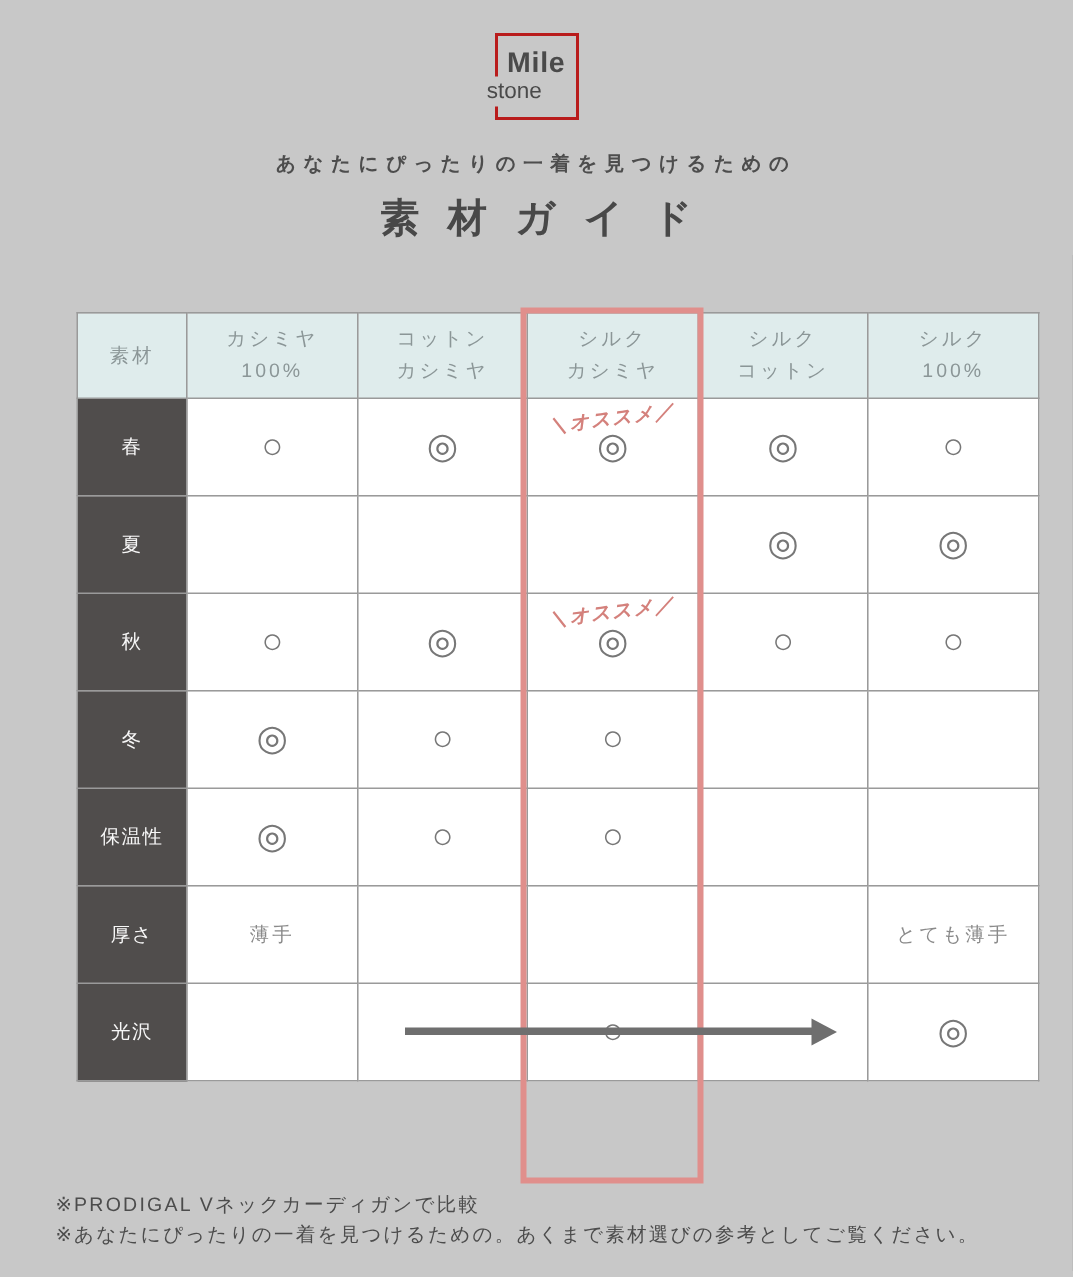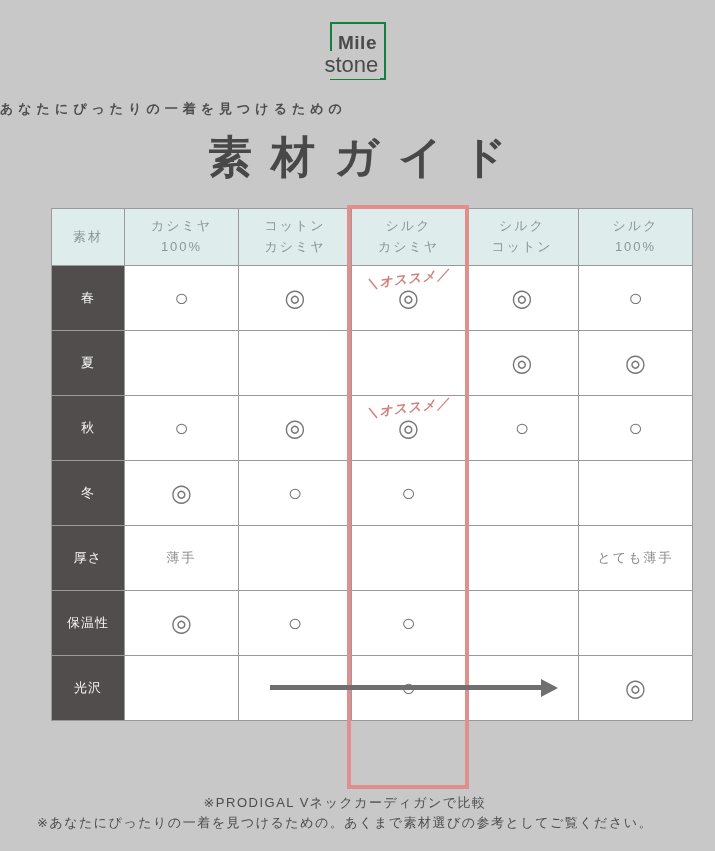--- a/index.html
+++ b/index.html
@@ -3,26 +3,26 @@
 <meta charset="utf-8">
 <style>
   * { box-sizing: border-box; margin: 0; padding: 0; }
   body { background: #9e9e9e; font-family: "Liberation Sans", "DejaVu Sans", sans-serif; }
   .page {
     position: relative; width: 715px; height: 851px;
     background: #c8c8c8; overflow: hidden; margin: 0 auto;
     color: #4a4a4a;
   }
   
-  .logo { position: relative; width: 56px; height: 58px; border: 2px solid #15803d; margin: 22px auto 0; }
+  .logo { position: relative; width: 56px; height: 58px; border: 2px solid #b91c1c; margin: 22px auto 0; }
   .logo-mile { font-weight: bold; font-size: 19px; line-height: 1; text-align: center; margin-top: 9px; letter-spacing: 0.5px; color: #4a4a4a; }
-  .logo-stone { position: absolute; left: -7px; top: 27px; font-size: 22px; line-height: 1.2; color: #4a4a4a; background: #c8c8c8; padding: 1px 2px 1px 0; }
+  .logo-stone { position: absolute; left: -7px; top: 27px; font-size: 15px; line-height: 1.2; color: #4a4a4a; background: #c8c8c8; padding: 1px 2px 1px 0; }
   
-  .tagline { margin-top: 20px; font-size: 13px; letter-spacing: 5px; color: #4d4d4d; font-weight: bold; }
-  .title { margin-top: 10px; text-align: center; font-size: 44px; font-weight: bold; letter-spacing: 19px; text-indent: 19px; color: #484848; }
+  .tagline { margin-top: 20px; text-align: center; font-size: 13px; letter-spacing: 5px; color: #4d4d4d; font-weight: bold; }
+  .title { margin-top: 10px; text-align: center; font-size: 26px; font-weight: bold; letter-spacing: 19px; text-indent: 19px; color: #484848; }
   
   .table-wrap { position: absolute; left: 37px; top: 208px; width: 641px; margin-left: 14px; }
   table { border-collapse: collapse; table-layout: fixed; width: 641px; }
   th, td { border: 1px solid #9a9a9a; text-align: center; vertical-align: middle; }
   thead th {
     height: 57px; background: #dfecec; color: #8b9697;
     font-weight: normal; font-size: 13px; letter-spacing: 2px;
     white-space: pre-line; line-height: 1.6;
   }
   tbody th {
@@ -49,21 +49,21 @@
   .arrow {
     position: absolute; left: 219px; top: 477px; width: 272px; height: 5px;
     background: #6f6f6f; pointer-events: none;
   }
   .arrow::after {
     content: ""; position: absolute; right: -16px; top: -6.5px;
     border-left: 17px solid #6f6f6f;
     border-top: 9px solid transparent; border-bottom: 9px solid transparent;
   }
   
-  .notes { position: absolute; left: 37px; top: 793px; font-size: 13px; color: #4c4c4c; letter-spacing: 1.5px; line-height: 1.55; text-align: center; }
+  .notes { position: absolute; left: 37px; top: 793px; font-size: 13px; color: #4c4c4c; letter-spacing: 1.5px; line-height: 1.55; }
 </style>
 </head>
 <body>
 
 <div class="page">
 
   <div class="logo">
     <div class="logo-mile">Mile</div>
     <div class="logo-stone">stone</div>
   </div>
@@ -123,34 +123,34 @@
         </tr>
         <tr>
           <th>冬</th>
           <td class="sym">◎</td>
           <td class="sym">○</td>
           <td class="sym">○</td>
           <td class="sym"></td>
           <td class="sym"></td>
         </tr>
         <tr>
+          <th>保温性</th>
+          <td class="sym">◎</td>
+          <td class="sym">○</td>
+          <td class="sym">○</td>
+          <td class="sym"></td>
+          <td class="sym"></td>
+        </tr>
+        <tr>
           <th>厚さ</th>
           <td>薄手</td>
           <td></td>
           <td></td>
           <td></td>
           <td>とても薄手</td>
-        </tr>
-        <tr>
-          <th>保温性</th>
-          <td class="sym">◎</td>
-          <td class="sym">○</td>
-          <td class="sym">○</td>
-          <td class="sym"></td>
-          <td class="sym"></td>
         </tr>
         <tr>
           <th>光沢</th>
           <td class="sym"></td>
           <td class="sym"></td>
           <td class="sym">○</td>
           <td class="sym"></td>
           <td class="sym">◎</td>
         </tr>
       </tbody>

